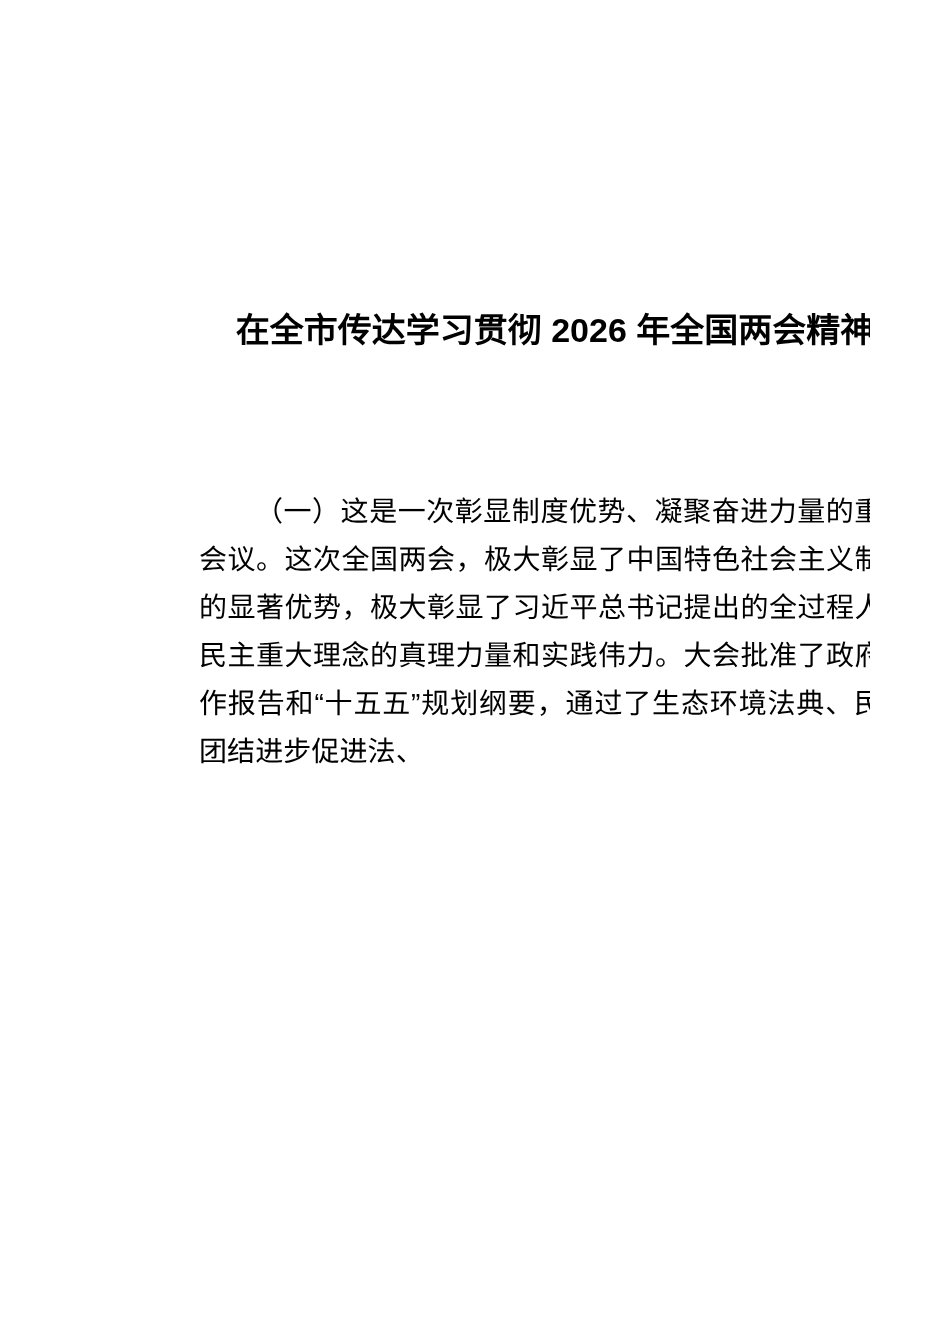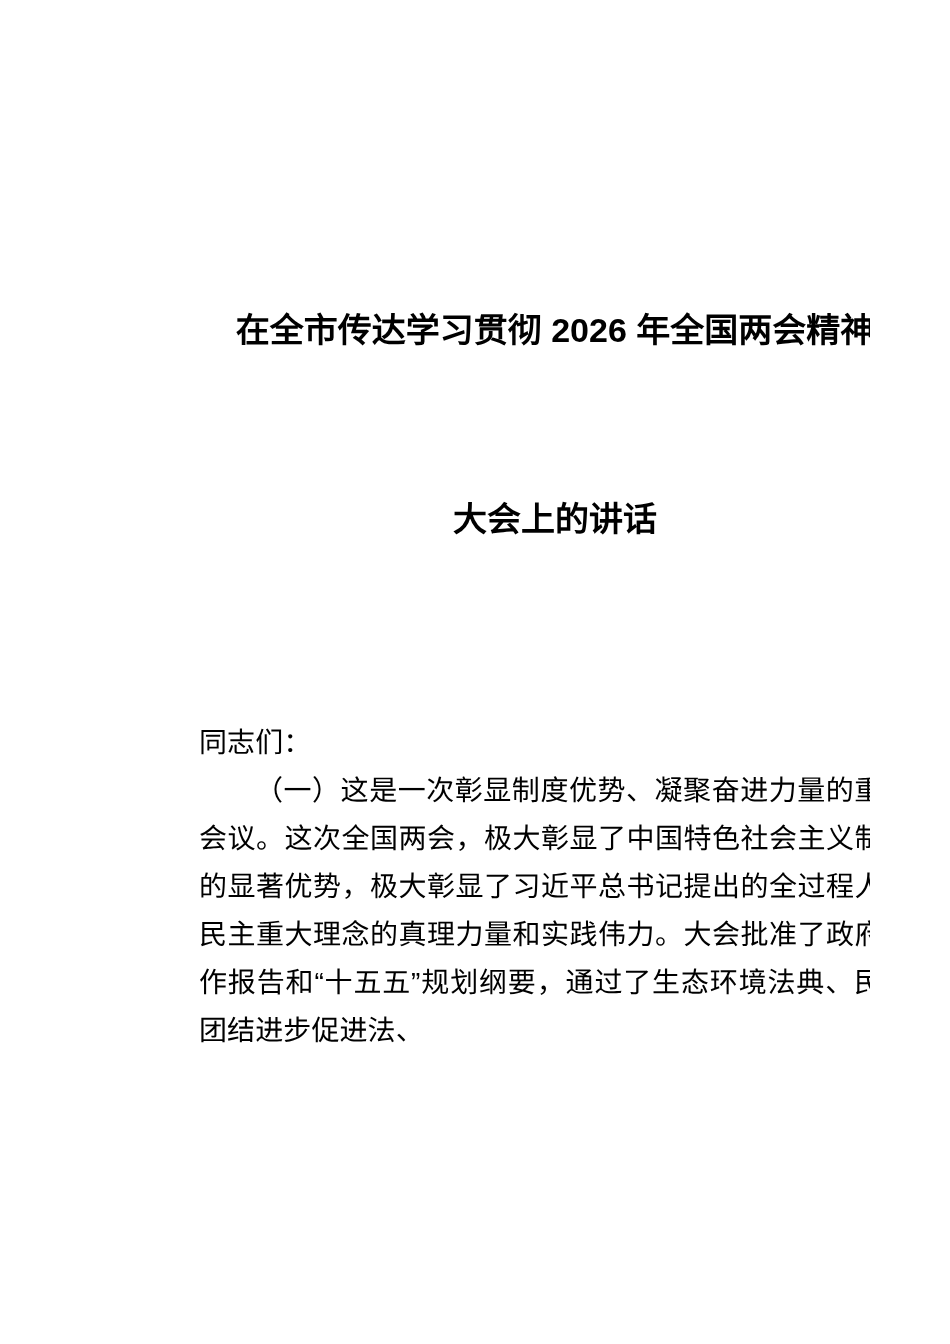--- a/index.html
+++ b/index.html
@@ -71,24 +71,22 @@
 </style>
 </head>
 <body>
 
 <div class="page">
 
   <div class="doc-body">
 
     <h1 class="doc-title">
       <span class="title-line">在全市传达学习贯彻 2026 年全国两会精神</span>
-      <span class="title-line">大会上的讲话</span>
     </h1>
 
-    <p class="para salutation">同志们：</p>
 
 
 
     <p class="para heading-2">（一）这是一次彰显制度优势、凝聚奋进力量的重要会议。这次全国两会，极大彰显了中国特色社会主义制度的显著优势，极大彰显了习近平总书记提出的全过程人民民主重大理念的真理力量和实践伟力。大会批准了政府工作报告和“十五五”规划纲要，通过了生态环境法典、民族团结进步促进法、</p>
 
   </div>
 
 </div>
 
 </body></html>

